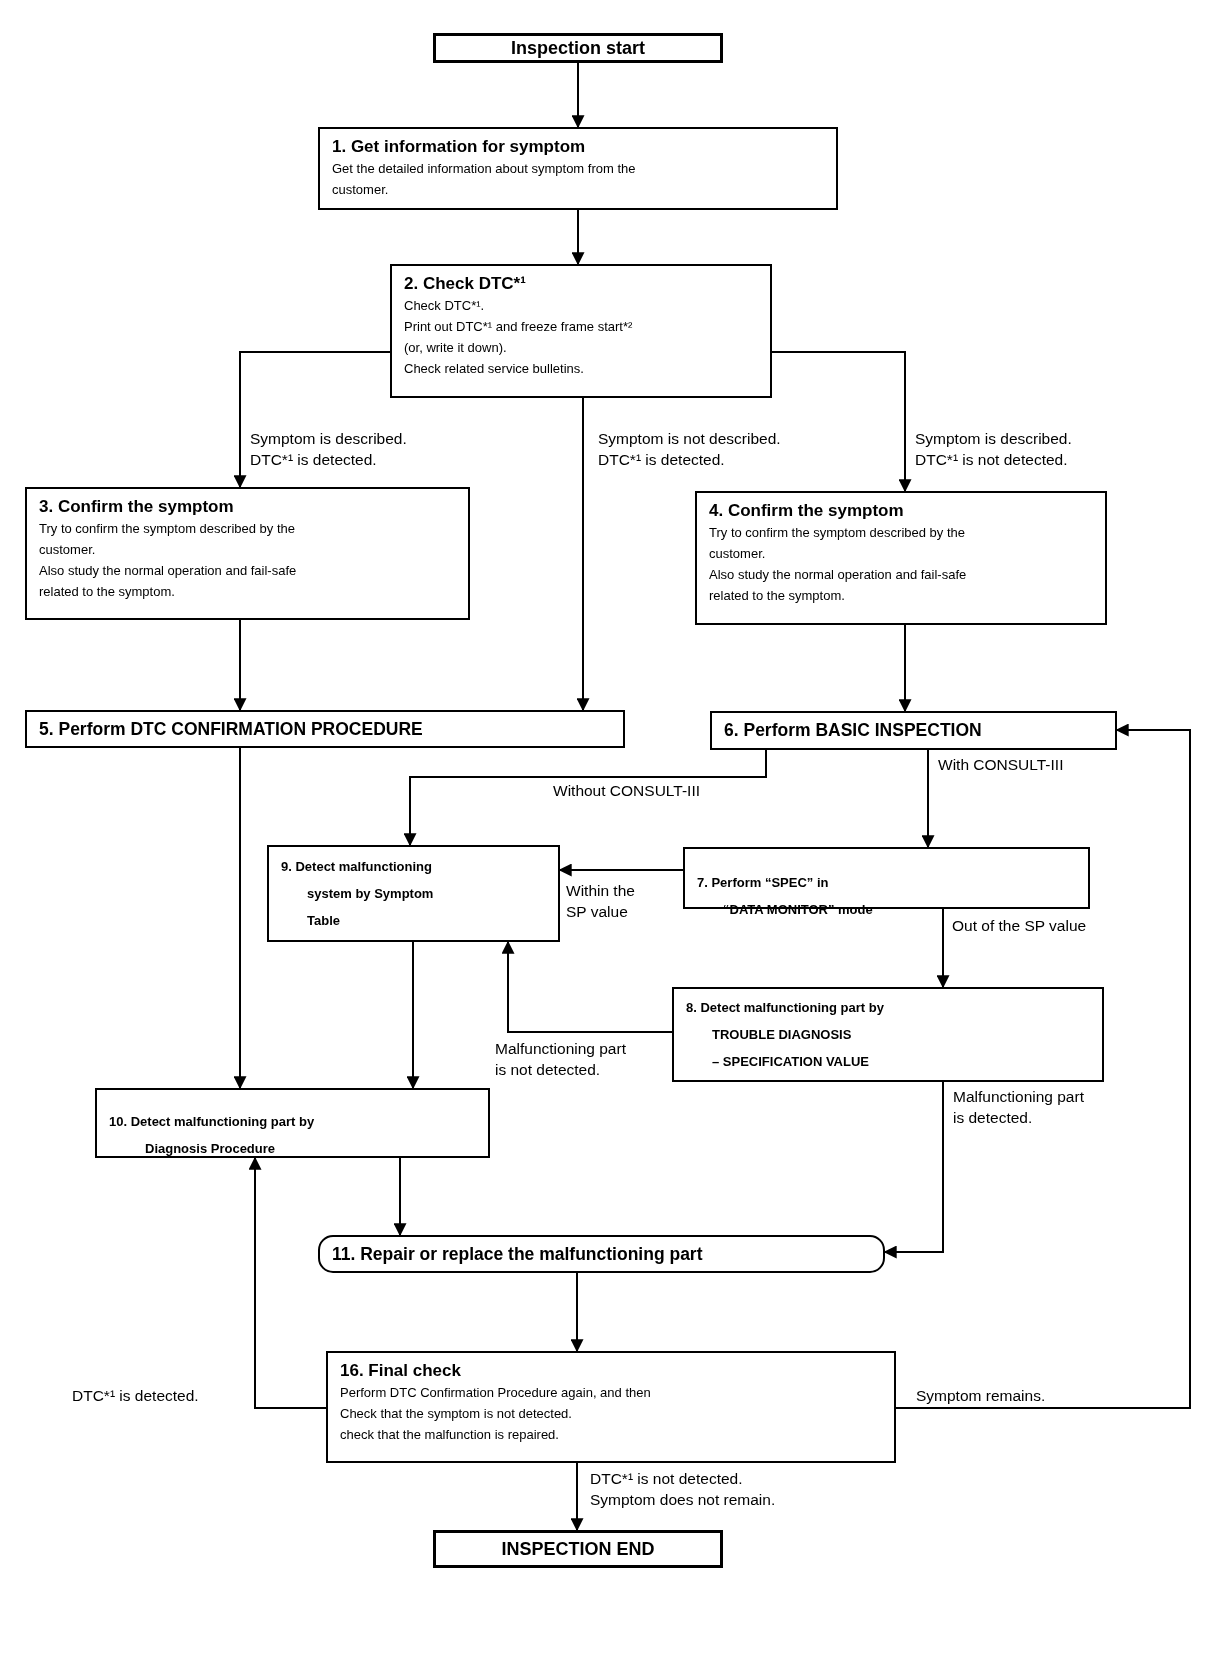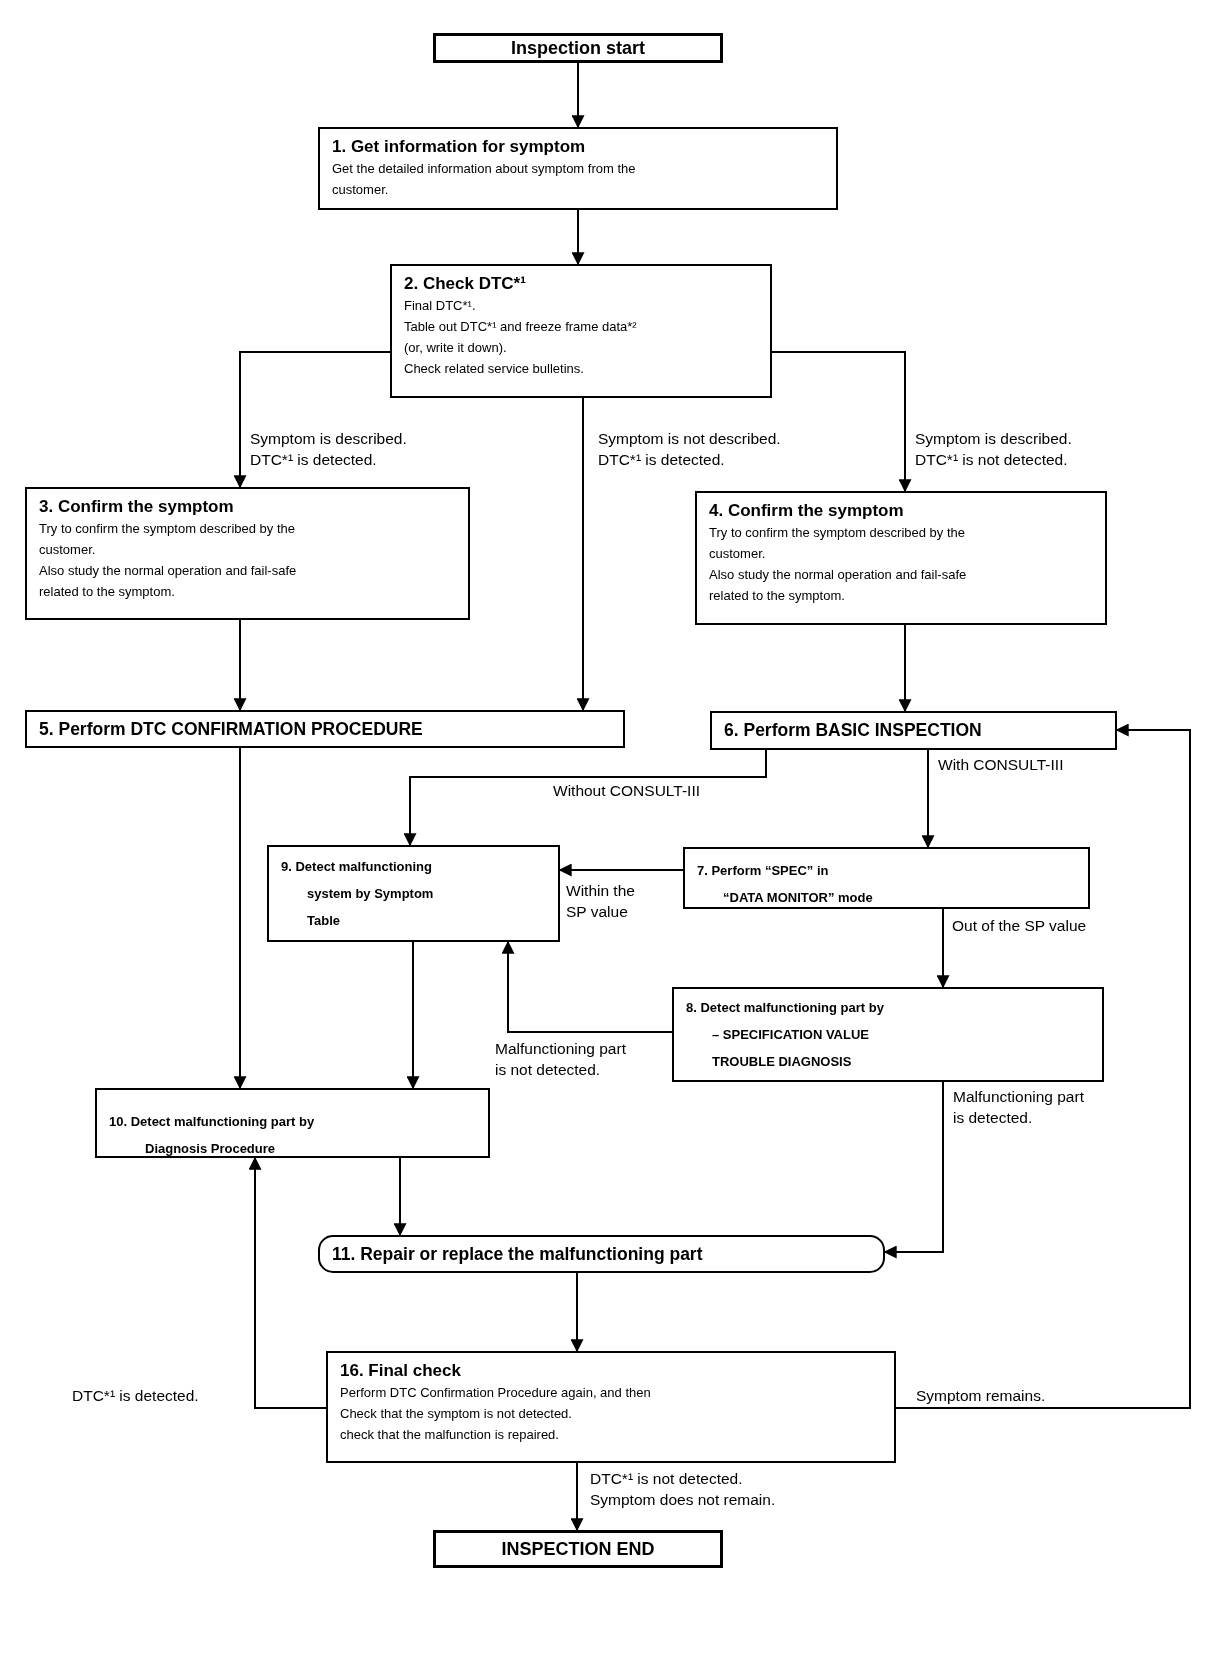--- a/index.html
+++ b/index.html
@@ -75,22 +75,22 @@
   </div>
 
   <div class="box" style="left:318px;top:127px;width:520px;height:83px;">
     <div class="title">1. Get information for symptom</div>
     <div class="bodyline">Get the detailed information about symptom from the</div>
     <div class="bodyline">customer.</div>
   </div>
 
   <div class="box" style="left:390px;top:264px;width:382px;height:134px;">
     <div class="title">2. Check DTC*¹</div>
-    <div class="bodyline">Final DTC*¹.</div>
-    <div class="bodyline">Table out DTC*¹ and freeze frame data*²</div>
+    <div class="bodyline">Check DTC*¹.</div>
+    <div class="bodyline">Print out DTC*¹ and freeze frame start*²</div>
     <div class="bodyline">(or, write it down).</div>
     <div class="bodyline">Check related service bulletins.</div>
   </div>
 
   <div class="box" style="left:25px;top:487px;width:445px;height:133px;">
     <div class="title">3. Confirm the symptom</div>
     <div class="bodyline">Try to confirm the symptom described by the</div>
     <div class="bodyline">customer.</div>
     <div class="bodyline">Also study the normal operation and fail-safe</div>
     <div class="bodyline">related to the symptom.</div>
@@ -104,35 +104,35 @@
     <div class="bodyline">related to the symptom.</div>
   </div>
 
   <div class="box singleline" style="left:25px;top:710px;width:600px;height:38px;">
     <span>5. Perform DTC CONFIRMATION PROCEDURE</span>
   </div>
   <div class="box singleline" style="left:710px;top:711px;width:407px;height:39px;">
     <span>6. Perform BASIC INSPECTION</span>
   </div>
 
-  <div class="box" style="left:683px;top:847px;width:407px;height:62px;padding-top:8px;">
+  <div class="box" style="left:683px;top:847px;width:407px;height:62px;padding-top:20px;">
     <div class="hangline">7. Perform “SPEC” in</div>
     <div class="hangline cont">“DATA MONITOR” mode</div>
   </div>
 
   <div class="box" style="left:267px;top:845px;width:293px;height:97px;padding-top:6px;">
     <div class="hangline">9. Detect malfunctioning</div>
     <div class="hangline cont">system by Symptom</div>
     <div class="hangline cont">Table</div>
   </div>
 
   <div class="box" style="left:672px;top:987px;width:432px;height:95px;padding-top:5px;">
     <div class="hangline">8. Detect malfunctioning part by</div>
+    <div class="hangline cont">TROUBLE DIAGNOSIS</div>
     <div class="hangline cont">– SPECIFICATION VALUE</div>
-    <div class="hangline cont">TROUBLE DIAGNOSIS</div>
   </div>
 
   <div class="box" style="left:95px;top:1088px;width:395px;height:70px;padding-top:18px;">
     <div class="hangline">10. Detect malfunctioning part by</div>
     <div class="hangline cont-wide">Diagnosis Procedure</div>
   </div>
 
   <div class="box singleline" style="left:318px;top:1235px;width:567px;height:38px;border-radius:15px;">
     <span>11. Repair or replace the malfunctioning part</span>
   </div>

